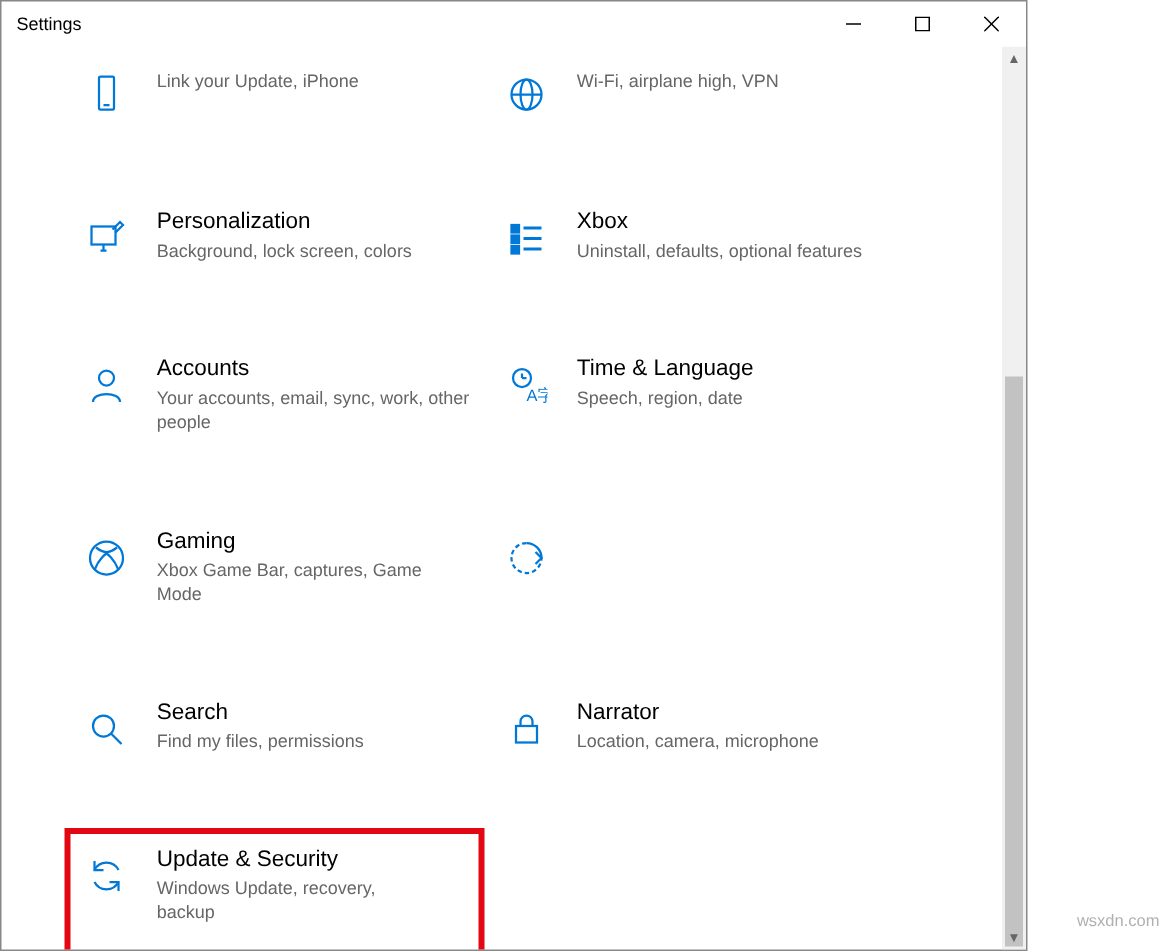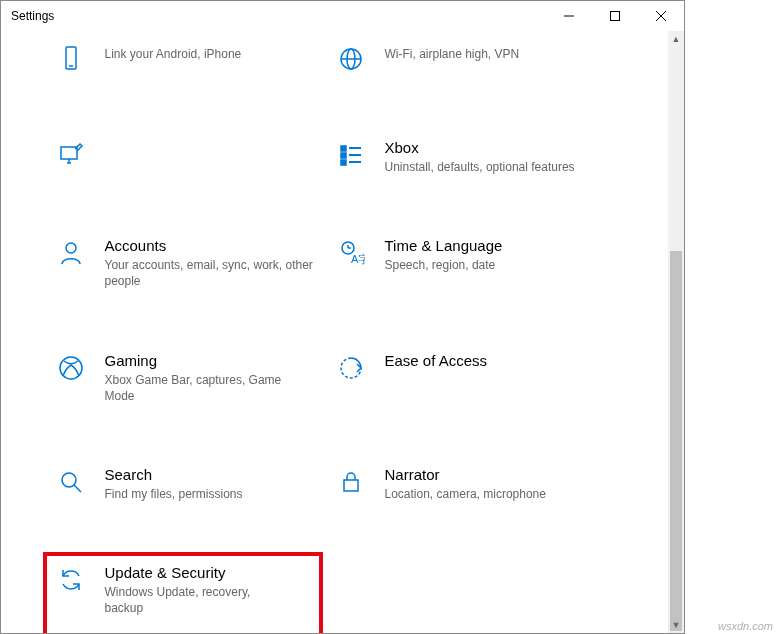--- a/index.html
+++ b/index.html
@@ -67,21 +67,21 @@
     }
     .tile.row-spacer { margin-top: 38px; }
     .tile .icon {
       width: 32px;
       height: 32px;
       flex-shrink: 0;
       margin-right: 18px;
       margin-top: 2px;
       color: #0078d7;
       display: flex;
-      align-items: flex-start;
+      align-items: flex-end;
       justify-content: center;
     }
     .tile .icon svg { width: 28px; height: 28px; stroke: #0078d7; fill: none; stroke-width: 1.5; }
     .tile .text { flex: 1; }
     .tile .title {
       font-size: 15px;
       color: #000;
       font-weight: 400;
       margin-bottom: 3px;
     }
@@ -113,24 +113,23 @@
     .scroll-down { bottom: 0; }
     .scroll-thumb {
       position: absolute;
       left: 2px; width: 12px;
       top: 220px; height: 380px;
       background: #c2c2c2;
       cursor: pointer;
     }
     .watermark {
       position: absolute;
-      right: 4px; bottom: 2px;
+      right: 4px; bottom: 14px;
       font-size: 11px;
       color: #b0b0b0;
-      font-style: italic;
     }
   </style>
 </head>
 <body>
 
 <div class="window">
   <div class="titlebar">
     <span class="titlebar-title">Settings</span>
     <div class="titlebar-controls">
       <div class="titlebar-btn">
@@ -158,21 +157,21 @@
 
         <div class="tile">
           <span class="icon">
             <svg viewBox="0 0 28 28">
                 <rect x="9" y="2" width="10" height="22" rx="1"></rect>
                 <line x1="12" y1="21" x2="16" y2="21"></line>
               </svg>
           </span>
           <div class="text">
             <div class="title"></div>
-            <div class="desc">Link your Android, iPhone</div>
+            <div class="desc">Link your Update, iPhone</div>
           </div>
         </div>
 
         <div class="tile">
           <span class="icon">
             <svg viewBox="0 0 28 28">
                 <circle cx="14" cy="14" r="10"></circle>
                 <ellipse cx="14" cy="14" rx="4" ry="10"></ellipse>
                 <line x1="4" y1="14" x2="24" y2="14"></line>
               </svg>
@@ -185,20 +184,24 @@
 
         <div class="tile row-spacer">
           <span class="icon">
             <svg viewBox="0 0 28 28">
                 <rect x="4" y="6" width="16" height="12"></rect>
                 <path d="M20 10 L25 5 L23 3 L18 8"></path>
                 <line x1="10" y1="22" x2="14" y2="22"></line>
                 <line x1="12" y1="18" x2="12" y2="22"></line>
               </svg>
           </span>
+          <div class="text">
+            <div class="title">Personalization</div>
+            <div class="desc">Background, lock screen, colors</div>
+          </div>
         </div>
 
         <div class="tile row-spacer">
           <span class="icon">
             <svg viewBox="0 0 28 28">
                 <rect x="4" y="5" width="5" height="5" fill="#0078d7"></rect>
                 <rect x="4" y="12" width="5" height="5" fill="#0078d7"></rect>
                 <rect x="4" y="19" width="5" height="5" fill="#0078d7"></rect>
                 <line x1="12" y1="7" x2="24" y2="7" stroke-width="2"></line>
                 <line x1="12" y1="14" x2="24" y2="14" stroke-width="2"></line>
@@ -255,21 +258,20 @@
 
         <div class="tile row-spacer">
           <span class="icon">
             <svg viewBox="0 0 28 28">
                 <path d="M14 4 A10 10 0 1 0 24 14" stroke-dasharray="3 2"></path>
                 <path d="M14 4 A10 10 0 0 1 24 14"></path>
                 <polyline points="20 10 24 14 20 18"></polyline>
               </svg>
           </span>
           <div class="text">
-            <div class="title">Ease of Access</div>
           </div>
         </div>
 
         <div class="tile row-spacer">
           <span class="icon">
             <svg viewBox="0 0 28 28">
                 <circle cx="12" cy="12" r="7"></circle>
                 <line x1="17" y1="17" x2="24" y2="24"></line>
               </svg>
           </span>

